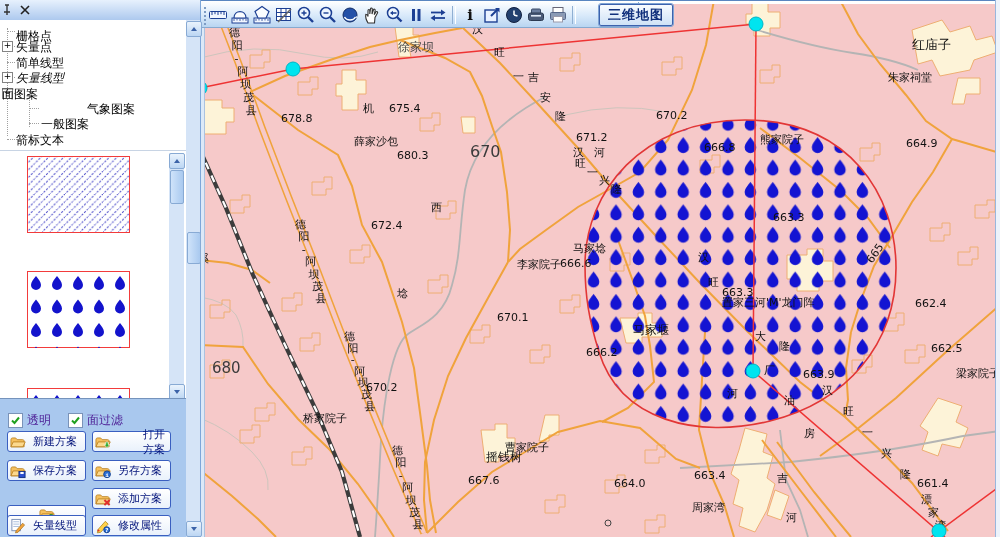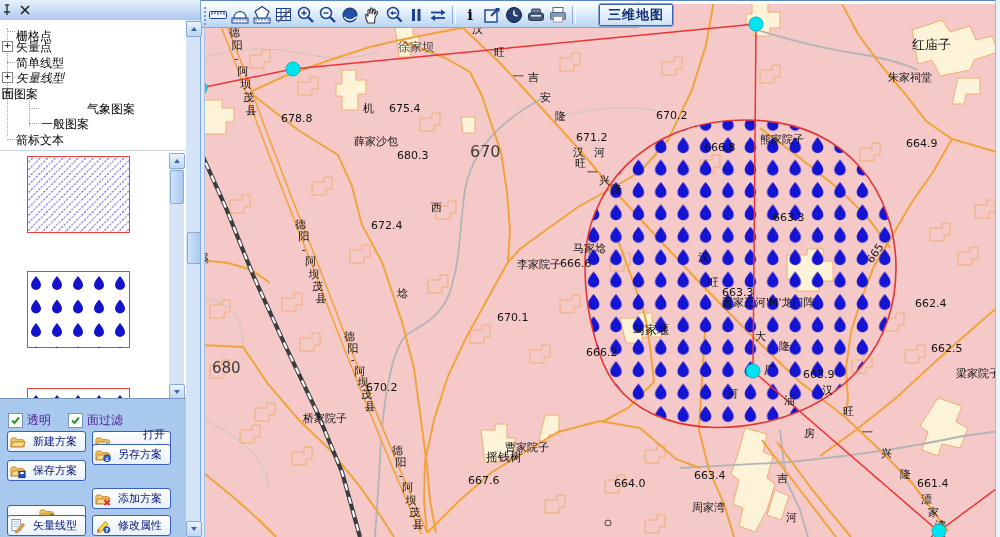--- a/index.html
+++ b/index.html
@@ -487,21 +487,21 @@
         </div>
         <div class="pbtn" style="left: 7px; top: 61px;">
           <span class="pic"><svg width="16" height="16" viewBox="0 0 17 17">
               <path d="M1,6 C1,5 1.7,4.2 2.6,4.2 h3.4 l1.6,1.8 h5.8 c0.9,0 1.6,0.7 1.6,1.6 v6 h-14 z" fill="#f6c15f" stroke="#b97f1f" stroke-width="0.9"></path>
               <path d="M1,13.6 l2.4,-5.2 h12.8 l-2.6,5.2 z" fill="#fcd98d" stroke="#b97f1f" stroke-width="0.9"></path>
               <rect x="9.5" y="9" width="6.5" height="6.5" fill="#2b4fd0" stroke="#13307e"></rect>
               <rect x="11" y="9.5" width="3.5" height="2.2" fill="#fff"></rect>
             </svg></span>
           <span class="pl">保存方案</span>
         </div>
-        <div class="pbtn" style="left: 92px; top: 45px; font-family: Liberation Mono, monospace;">
+        <div class="pbtn" style="left: 92px; top: 61px; font-family: Liberation Mono, monospace;">
           <span class="pic"><svg width="16" height="16" viewBox="0 0 17 17">
               <path d="M1,6 C1,5 1.7,4.2 2.6,4.2 h3.4 l1.6,1.8 h5.8 c0.9,0 1.6,0.7 1.6,1.6 v6 h-14 z" fill="#f6c15f" stroke="#b97f1f" stroke-width="0.9"></path>
               <path d="M1,13.6 l2.4,-5.2 h12.8 l-2.6,5.2 z" fill="#fcd98d" stroke="#b97f1f" stroke-width="0.9"></path>
               <circle cx="12.8" cy="12" r="3.6" fill="#2b6fd6" stroke="#14418f"></circle>
               <text x="12.8" y="14.4" font-size="6.5" fill="#fff" text-anchor="middle" font-weight="bold">i</text>
             </svg></span>
           <span class="pl">另存方案</span>
         </div>
         <div class="pbtn" style="left: 7px; top: 106px; flex-direction: column;">
           <span class="pic"><svg width="16" height="16" viewBox="0 0 17 17">

